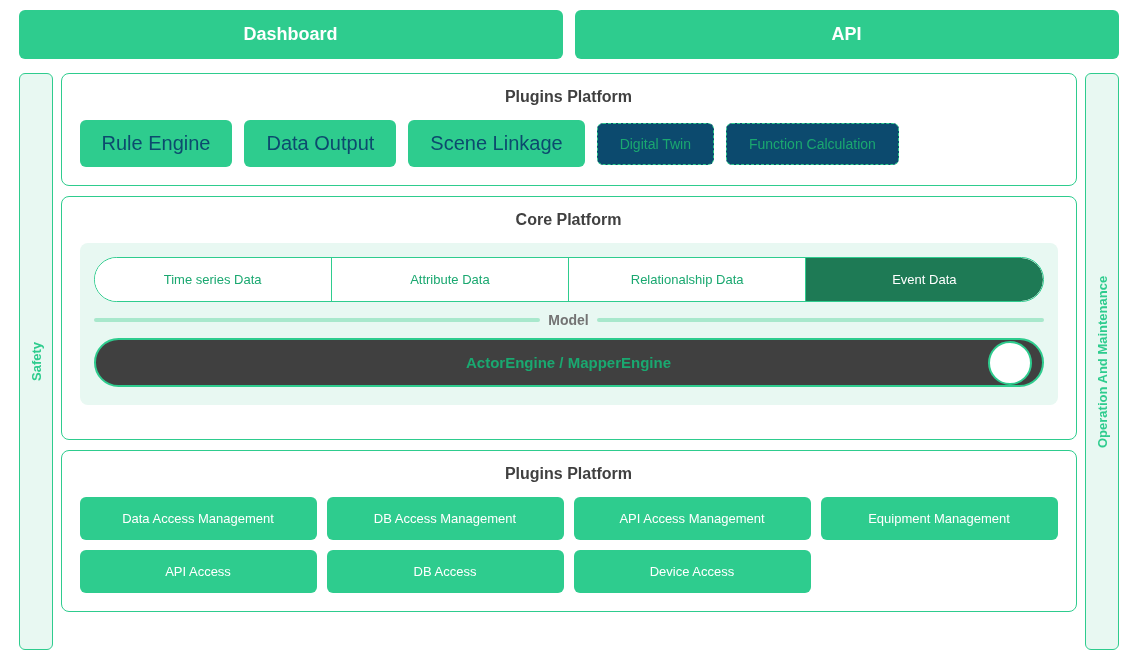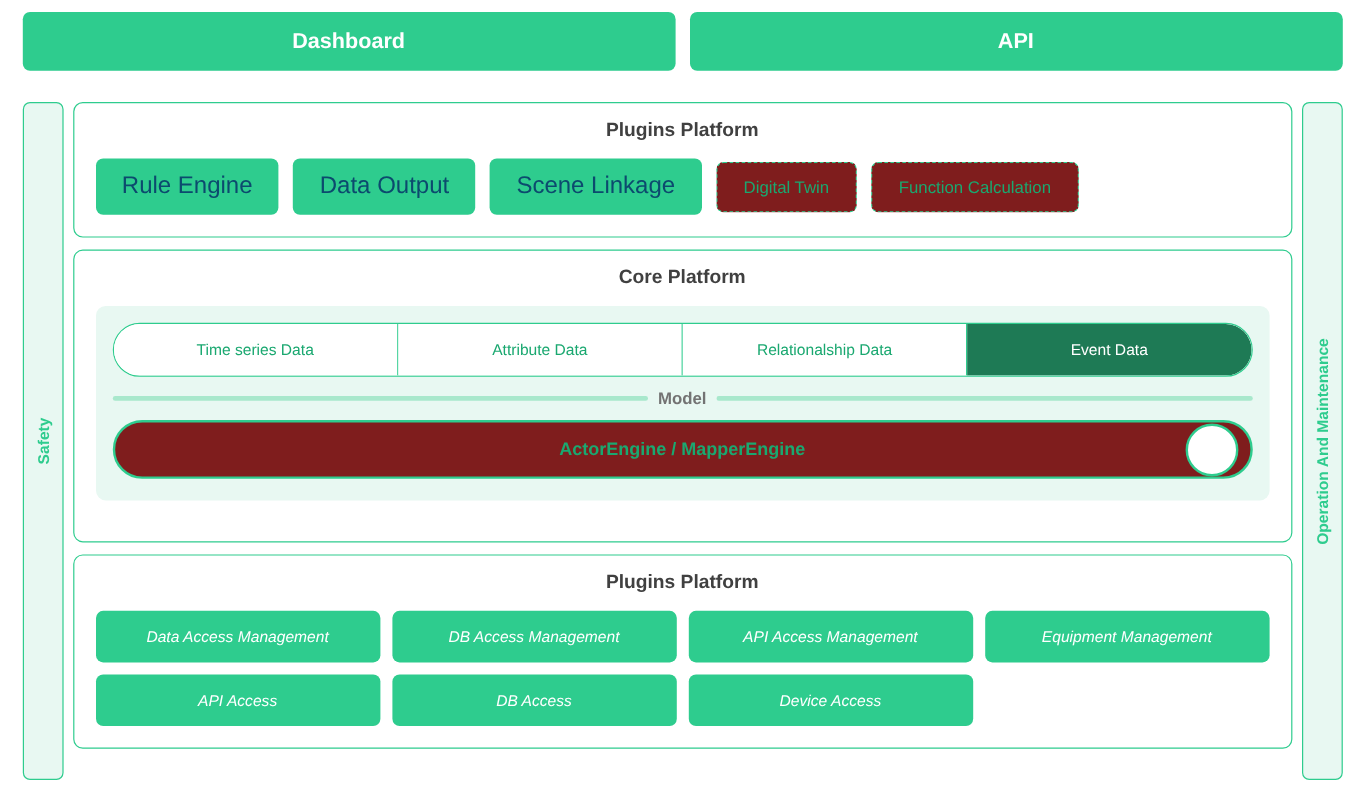--- a/index.html
+++ b/index.html
@@ -12,21 +12,21 @@
       display: flex;
       align-items: center;
       justify-content: center;
     }
     .main-container {
       width: 1100px;
       height: 640px;
       position: relative;
       display: flex;
       flex-direction: column;
-      gap: 16px;
+      gap: 4px;
     }
 
     
     .top-row {
       display: flex;
       gap: 12px;
       margin-bottom: 10px;
     }
     .top-btn {
       flex: 1;
@@ -97,21 +97,21 @@
       background: #2ecc8e;
       color: #0c4a6e;
       border: none;
       border-radius: 6px;
       padding: 12px 22px;
       font-size: 20px;
       font-weight: 500;
       white-space: nowrap;
     }
     .plugin-btn-outline {
-      background: #7f1d1d;
+      background: #0c4a6e;
       color: #1aa870;
       border: 1.5px dashed #2ecc8e;
       border-radius: 6px;
       padding: 12px 22px;
       font-size: 14px;
       font-weight: 500;
       white-space: nowrap;
     }
 
     
@@ -173,21 +173,21 @@
       background: #e8f8f2;
       z-index: 1;
     }
     .actor-engine {
       border: 2px solid #2ecc8e;
       border-radius: 40px;
       padding: 14px 20px;
       display: flex;
       align-items: center;
       justify-content: center;
-      background: #7f1d1d;
+      background: #404040;
       position: relative;
     }
     .actor-engine-label {
       font-size: 15px;
       font-weight: 700;
       color: #1aa870;
     }
     .actor-circle {
       position: absolute;
       right: 10px;
@@ -202,21 +202,20 @@
     .plugins-platform-bottom {
       border: 1.5px solid #2ecc8e;
       border-radius: 8px;
       padding: 14px 18px 18px;
       background: #fff;
     }
     .bottom-grid {
       display: grid;
       grid-template-columns: repeat(4, 1fr);
       gap: 10px;
-      font-style: italic;
     }
     .bottom-btn {
       background: #2ecc8e;
       color: #fff;
       border: none;
       border-radius: 6px;
       padding: 14px 8px;
       font-size: 13px;
       font-weight: 500;
       text-align: center;

